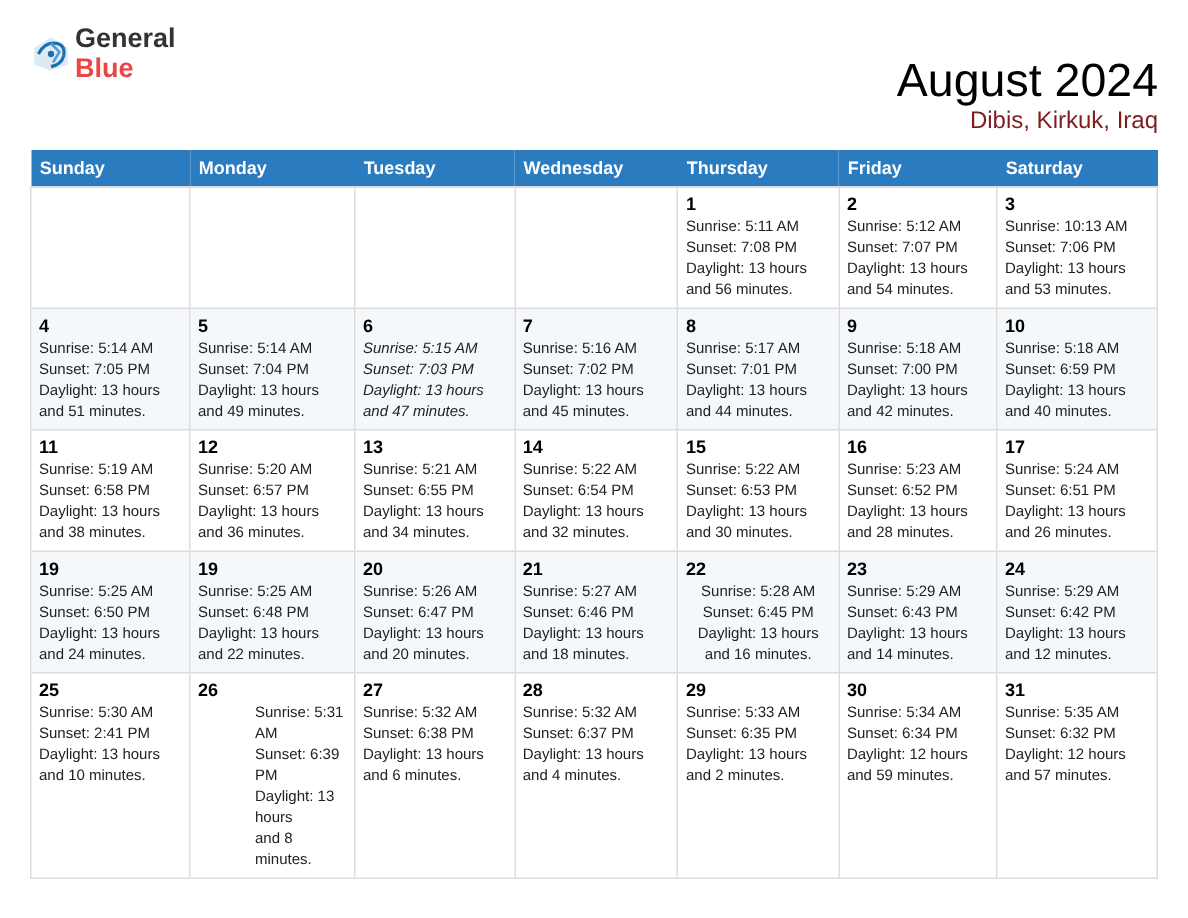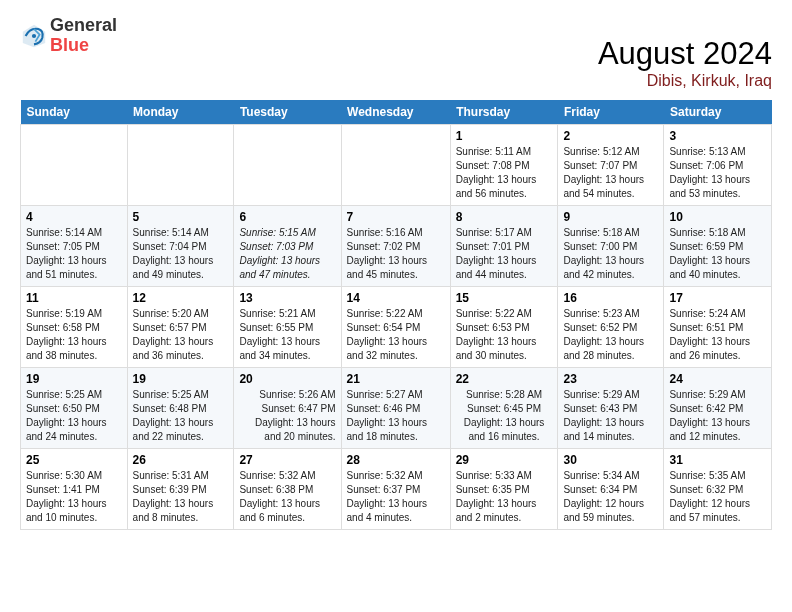--- a/index.html
+++ b/index.html
@@ -141,21 +141,21 @@
           </td>
           <td>
             <div class="day-num">2</div>
             <div class="day-info" style="white-space: pre-line;">Sunrise: 5:12 AM
 Sunset: 7:07 PM
 Daylight: 13 hours
 and 54 minutes.</div>
           </td>
           <td>
             <div class="day-num">3</div>
-            <div class="day-info" style="white-space: pre-line;">Sunrise: 5:13 AM
+            <div class="day-info" style="white-space: pre-line;">Sunrise: 10:13 AM
 Sunset: 7:06 PM
 Daylight: 13 hours
 and 53 minutes.</div>
           </td>
         </tr>
         <tr>
           <td>
             <div class="day-num">4</div>
             <div class="day-info" style="white-space: pre-line;">Sunrise: 5:14 AM
 Sunset: 7:05 PM
@@ -266,21 +266,21 @@
           </td>
           <td>
             <div class="day-num">19</div>
             <div class="day-info" style="white-space: pre-line;">Sunrise: 5:25 AM
 Sunset: 6:48 PM
 Daylight: 13 hours
 and 22 minutes.</div>
           </td>
           <td>
             <div class="day-num">20</div>
-            <div class="day-info" style="white-space: pre-line; text-align: right;">Sunrise: 5:26 AM
+            <div class="day-info" style="white-space: pre-line;">Sunrise: 5:26 AM
 Sunset: 6:47 PM
 Daylight: 13 hours
 and 20 minutes.</div>
           </td>
           <td>
             <div class="day-num">21</div>
             <div class="day-info" style="white-space: pre-line;">Sunrise: 5:27 AM
 Sunset: 6:46 PM
 Daylight: 13 hours
 and 18 minutes.</div>
@@ -304,27 +304,27 @@
             <div class="day-info" style="white-space: pre-line;">Sunrise: 5:29 AM
 Sunset: 6:42 PM
 Daylight: 13 hours
 and 12 minutes.</div>
           </td>
         </tr>
         <tr>
           <td>
             <div class="day-num">25</div>
             <div class="day-info" style="white-space: pre-line;">Sunrise: 5:30 AM
-Sunset: 1:41 PM
+Sunset: 2:41 PM
 Daylight: 13 hours
 and 10 minutes.</div>
           </td>
           <td>
             <div class="day-num">26</div>
-            <div class="day-info" style="white-space: pre-line;">Sunrise: 5:31 AM
+            <div class="day-info" style="white-space: pre-line; margin-left: 38px;">Sunrise: 5:31 AM
 Sunset: 6:39 PM
 Daylight: 13 hours
 and 8 minutes.</div>
           </td>
           <td>
             <div class="day-num">27</div>
             <div class="day-info" style="white-space: pre-line;">Sunrise: 5:32 AM
 Sunset: 6:38 PM
 Daylight: 13 hours
 and 6 minutes.</div>

